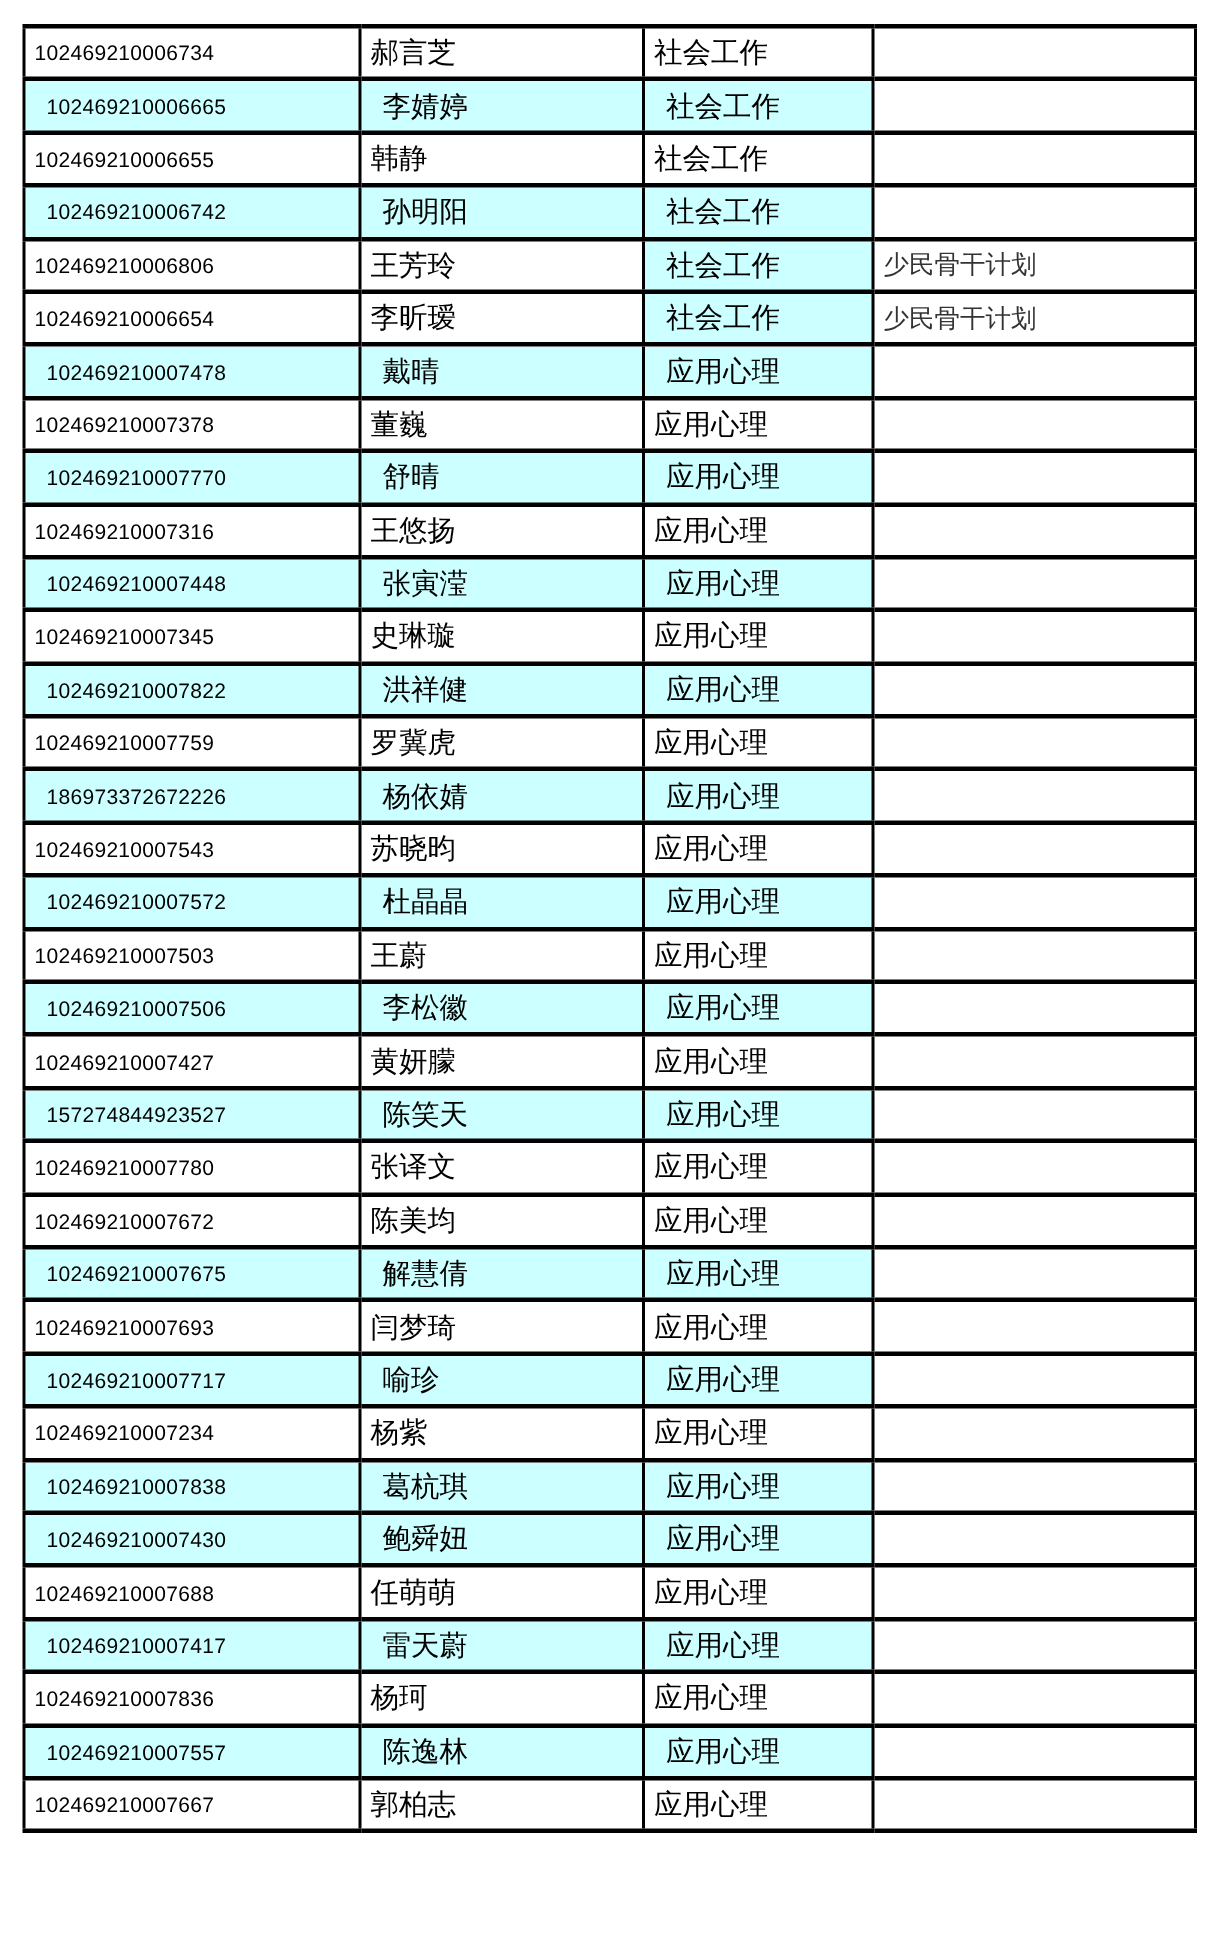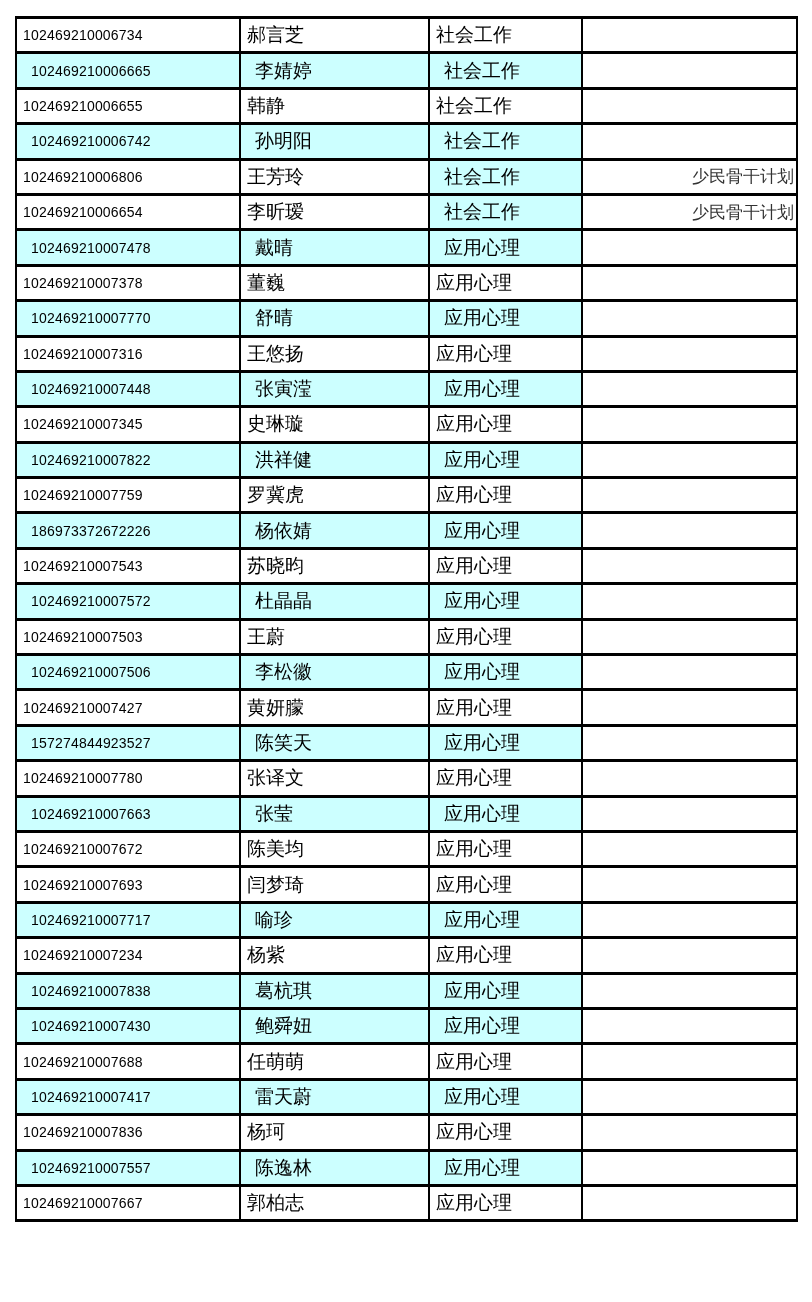--- a/index.html
+++ b/index.html
@@ -44,21 +44,20 @@
     background: #ffffff;
     letter-spacing: 0;
   }
   table.roster td.c-id {
     font-size: 14px;
     letter-spacing: 0.2px;
   }
   table.roster td.c-note {
     font-size: 17px;
     color: #333;
-    text-align: right;
   }
   table.roster td.hl {
     background: var(--hl, #ccffff);
     padding-left: 14px;
   }
 </style>
 </head>
 <body>
 
 <div class="page">
@@ -196,29 +195,29 @@
           <td class="c-major hl">应用心理</td>
           <td class="c-note"></td>
         </tr>
         <tr>
           <td class="c-id">102469210007780</td>
           <td class="c-name">张译文</td>
           <td class="c-major">应用心理</td>
           <td class="c-note"></td>
         </tr>
         <tr>
-          <td class="c-id hl">102469210007663</td>
-          <td class="c-name hl">张莹</td>
-          <td class="c-major hl">应用心理</td>
-          <td class="c-note"></td>
-        </tr>
-        <tr>
           <td class="c-id">102469210007672</td>
           <td class="c-name">陈美均</td>
           <td class="c-major">应用心理</td>
+          <td class="c-note"></td>
+        </tr>
+        <tr>
+          <td class="c-id hl">102469210007675</td>
+          <td class="c-name hl">解慧倩</td>
+          <td class="c-major hl">应用心理</td>
           <td class="c-note"></td>
         </tr>
         <tr>
           <td class="c-id">102469210007693</td>
           <td class="c-name">闫梦琦</td>
           <td class="c-major">应用心理</td>
           <td class="c-note"></td>
         </tr>
         <tr>
           <td class="c-id hl">102469210007717</td>

